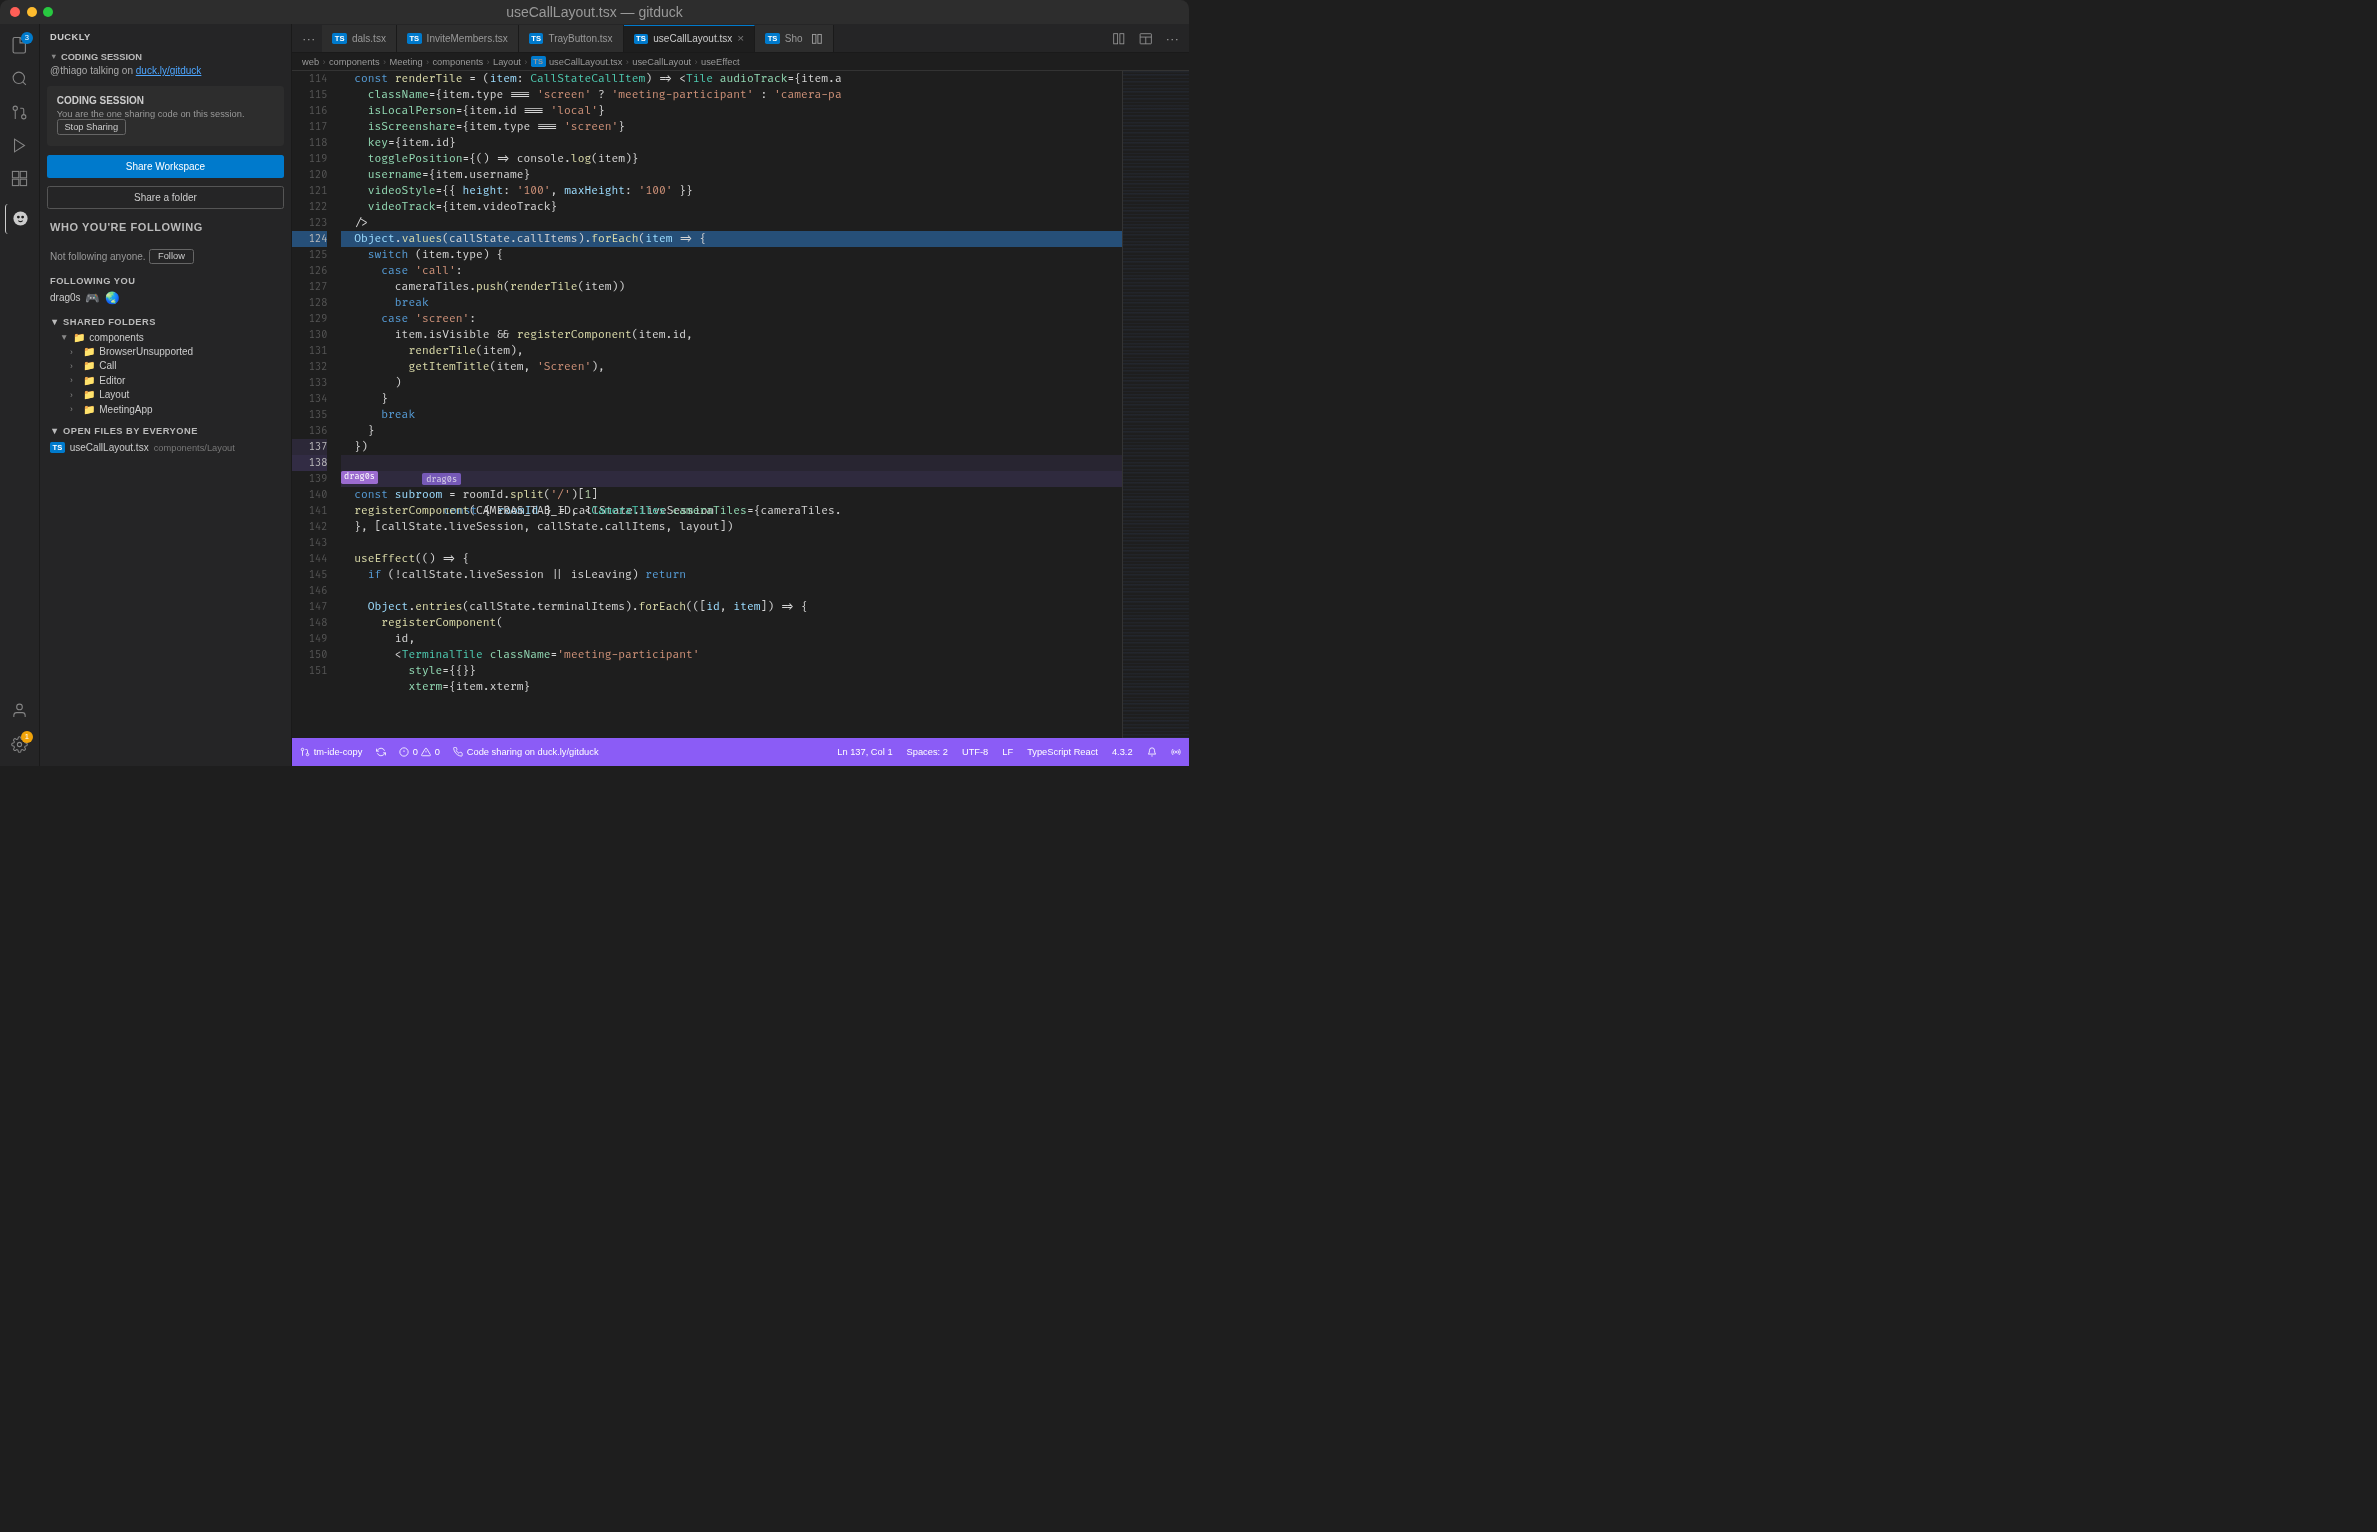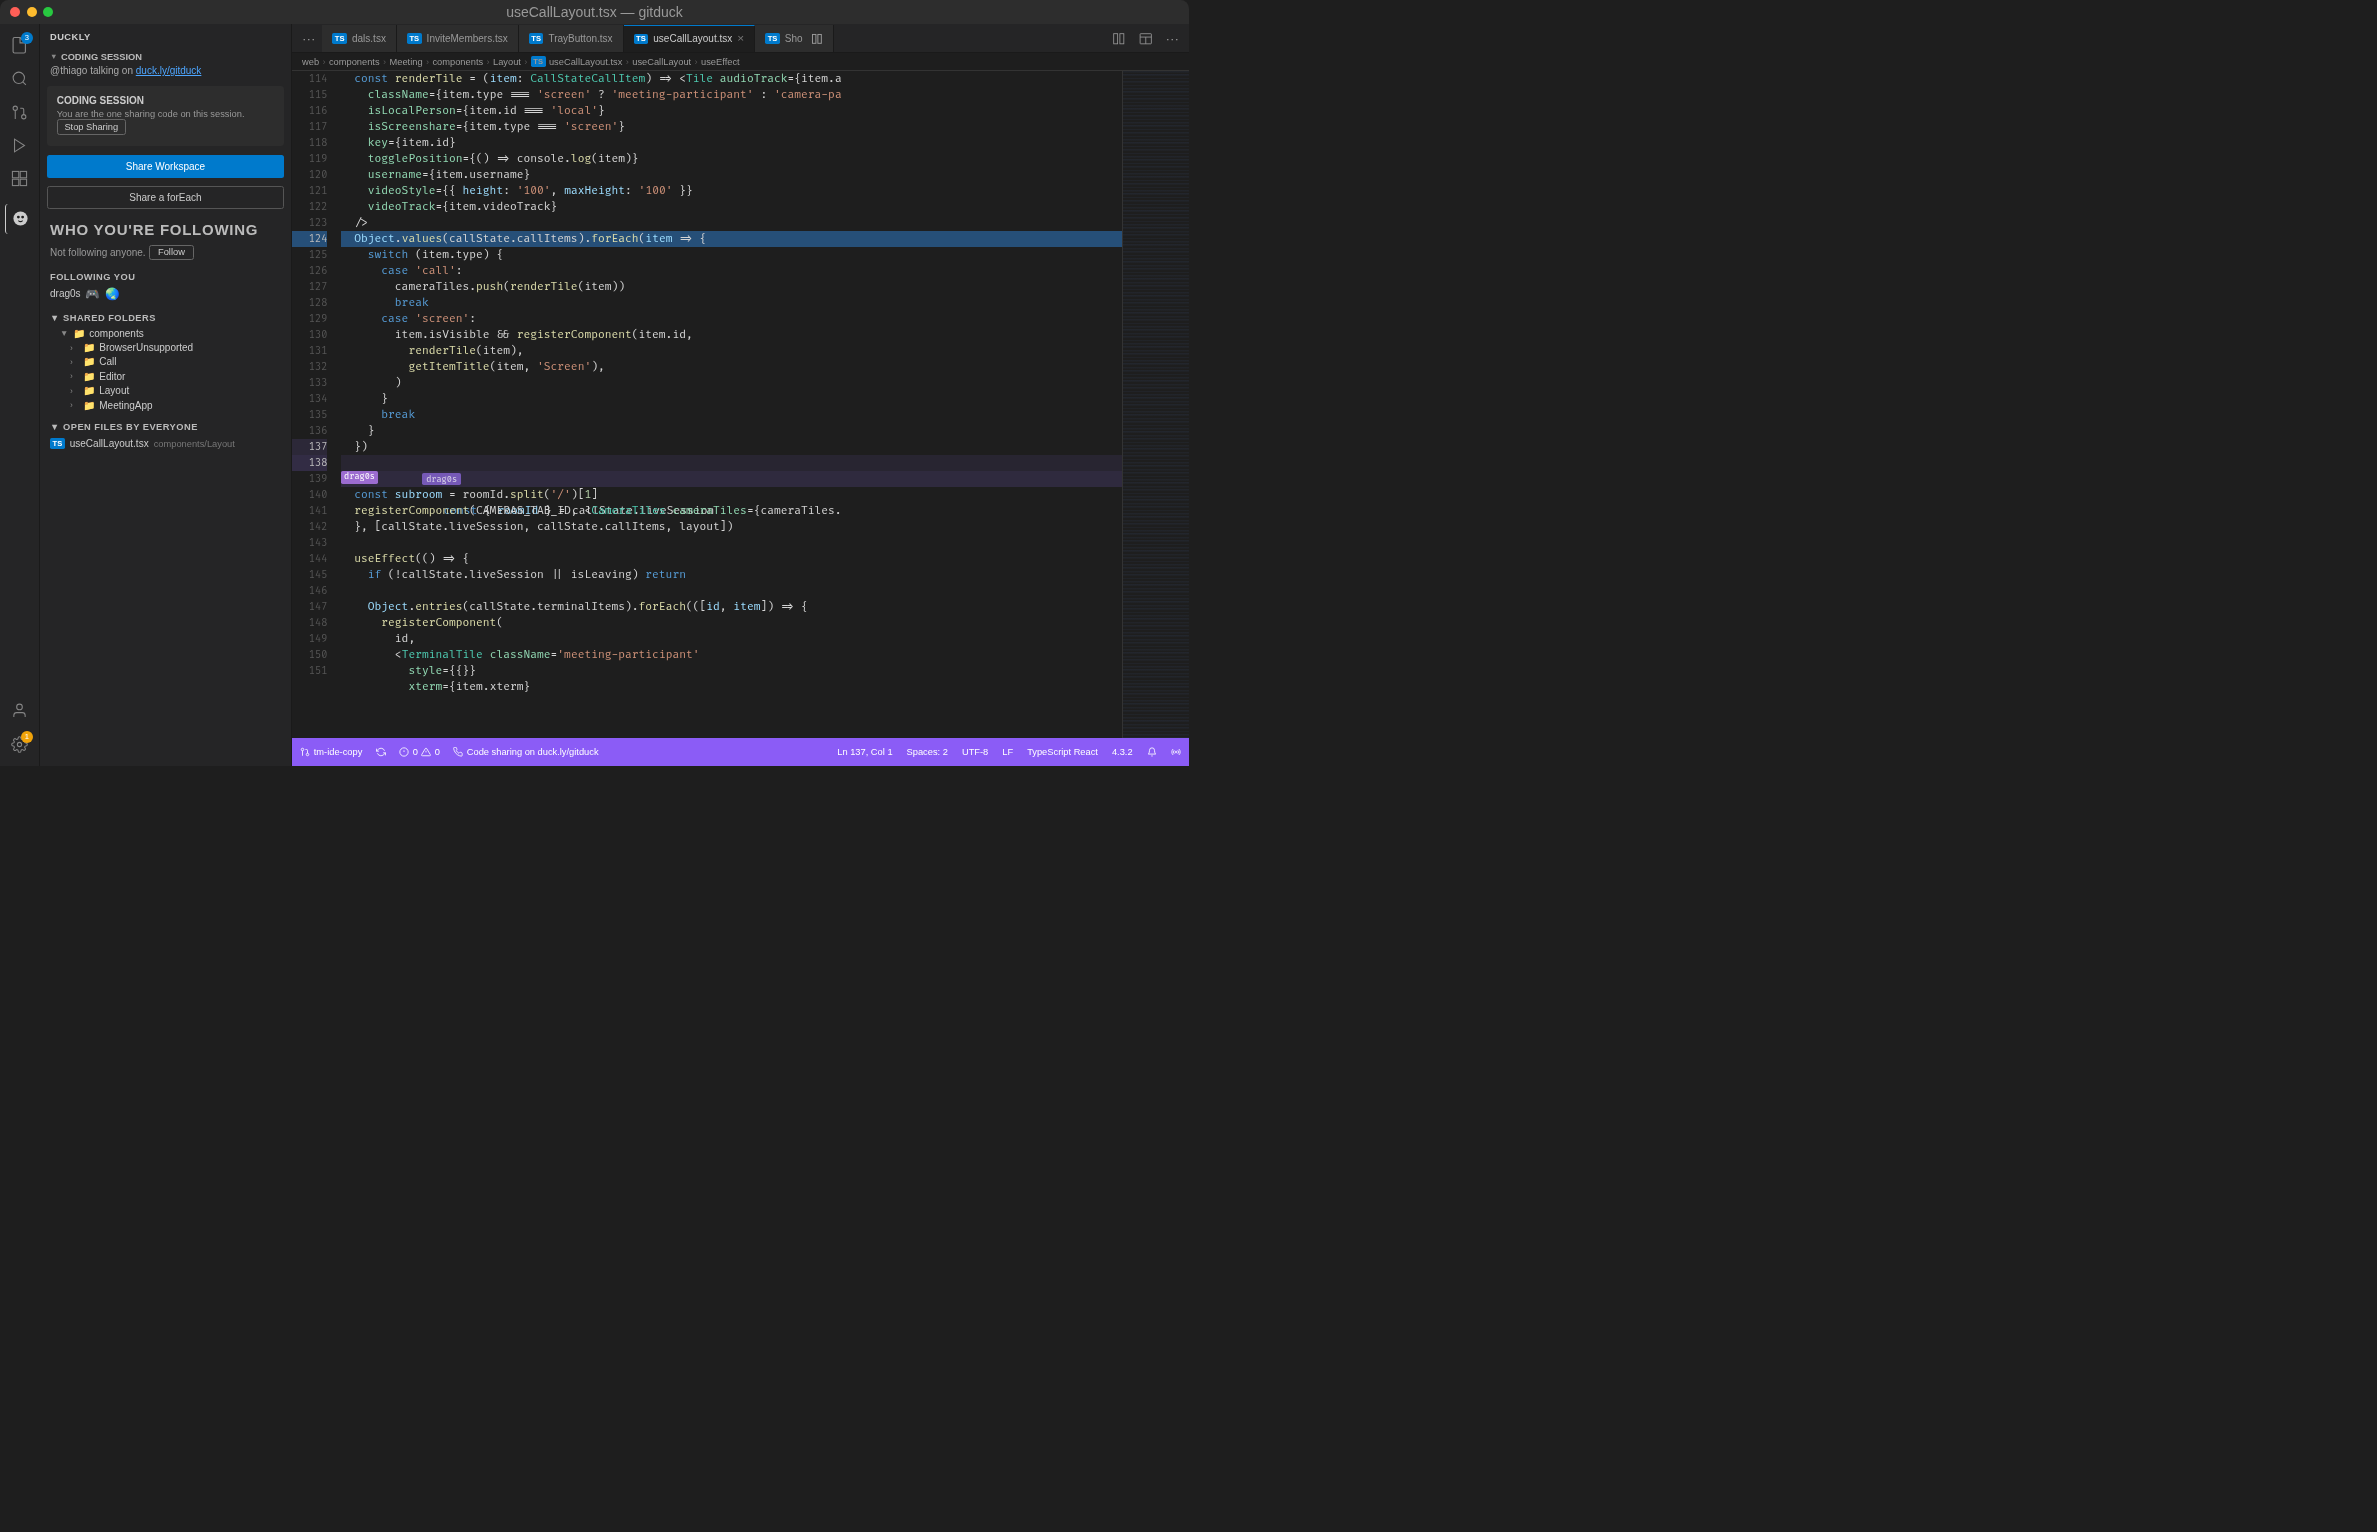--- a/index.html
+++ b/index.html
@@ -184,26 +184,26 @@
       border-radius: 2.5px;
       padding: 5px 10px;
       font-size: 10px;
       cursor: pointer;
       text-align: center;
     }
     .who-following {
       padding: 8.4px 10px 3.4px;
     }
     .who-following-title {
-      font-size: 15px;
+      font-size: 11px;
       font-weight: 700;
       color: #bbb;
       text-transform: uppercase;
       letter-spacing: 0.05em;
-      margin-bottom: 7px;
+      margin-bottom: 16px;
     }
     .who-following-desc {
       font-size: 10px;
       color: #999;
       display: flex;
       align-items: center;
       gap: 3px;
     }
     .follow-btn {
       background: transparent;
@@ -535,21 +535,21 @@
     </div>
 
     <div class="sharing-box">
       <div class="sharing-box-title">CODING SESSION</div>
       <div class="sharing-box-desc">
         <span>You are the one sharing code on this session.</span>
         <button class="stop-sharing-btn">Stop Sharing</button>
       </div>
     </div>
     <button class="share-workspace-btn">Share Workspace</button>
-    <button class="share-folder-btn">Share a forEach</button>
+    <button class="share-folder-btn">Share a folder</button>
 
     <div class="who-following">
       <div class="who-following-title">WHO YOU'RE FOLLOWING</div>
       <div class="who-following-desc">
         <span>Not following anyone.</span>
         <button class="follow-btn">Follow</button>
       </div>
     </div>
 
     <div class="following-you">

